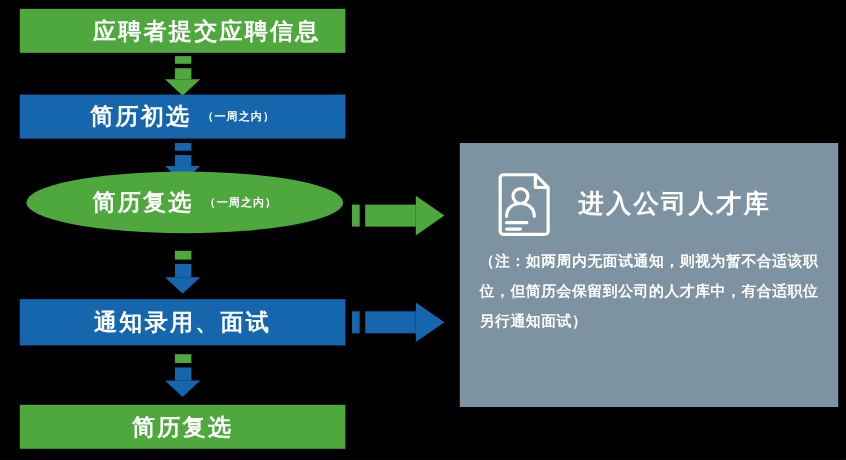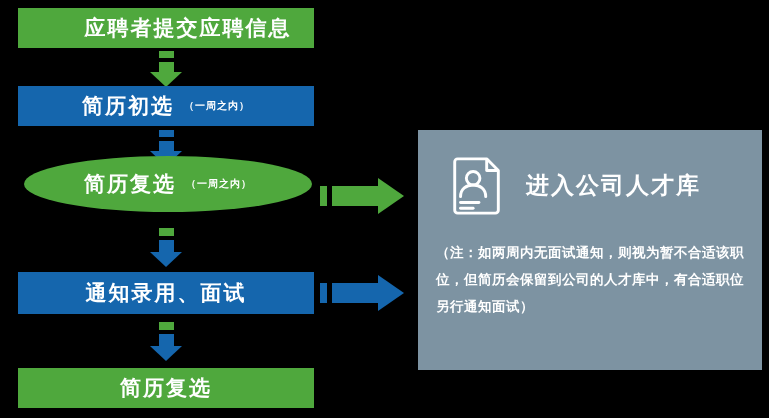--- a/index.html
+++ b/index.html
@@ -74,21 +74,21 @@
   .panel-header{
     position:absolute;left:28px;top:24px;right:16px;
     display:flex;align-items:center;
   }
   .doc-icon{display:inline-flex;flex:0 0 auto;}
   .panel-title{
     font-size:23px;font-weight:bold;letter-spacing:2px;
     margin-left:18px;white-space:nowrap;
   }
   .panel-note{
-    position:absolute;left:18px;top:109px;width:312px;
+    position:absolute;left:18px;top:95px;width:312px;
     font-size:13.5px;font-weight:bold;line-height:2;
     letter-spacing:0.5px;text-align:left;
   }
 </style>
 </head>
 <body>
 
 <div class="canvas">
 
   <div class="box green" style="left:18px;top:8px;width:296px;height:40px;padding-left:44px;">

